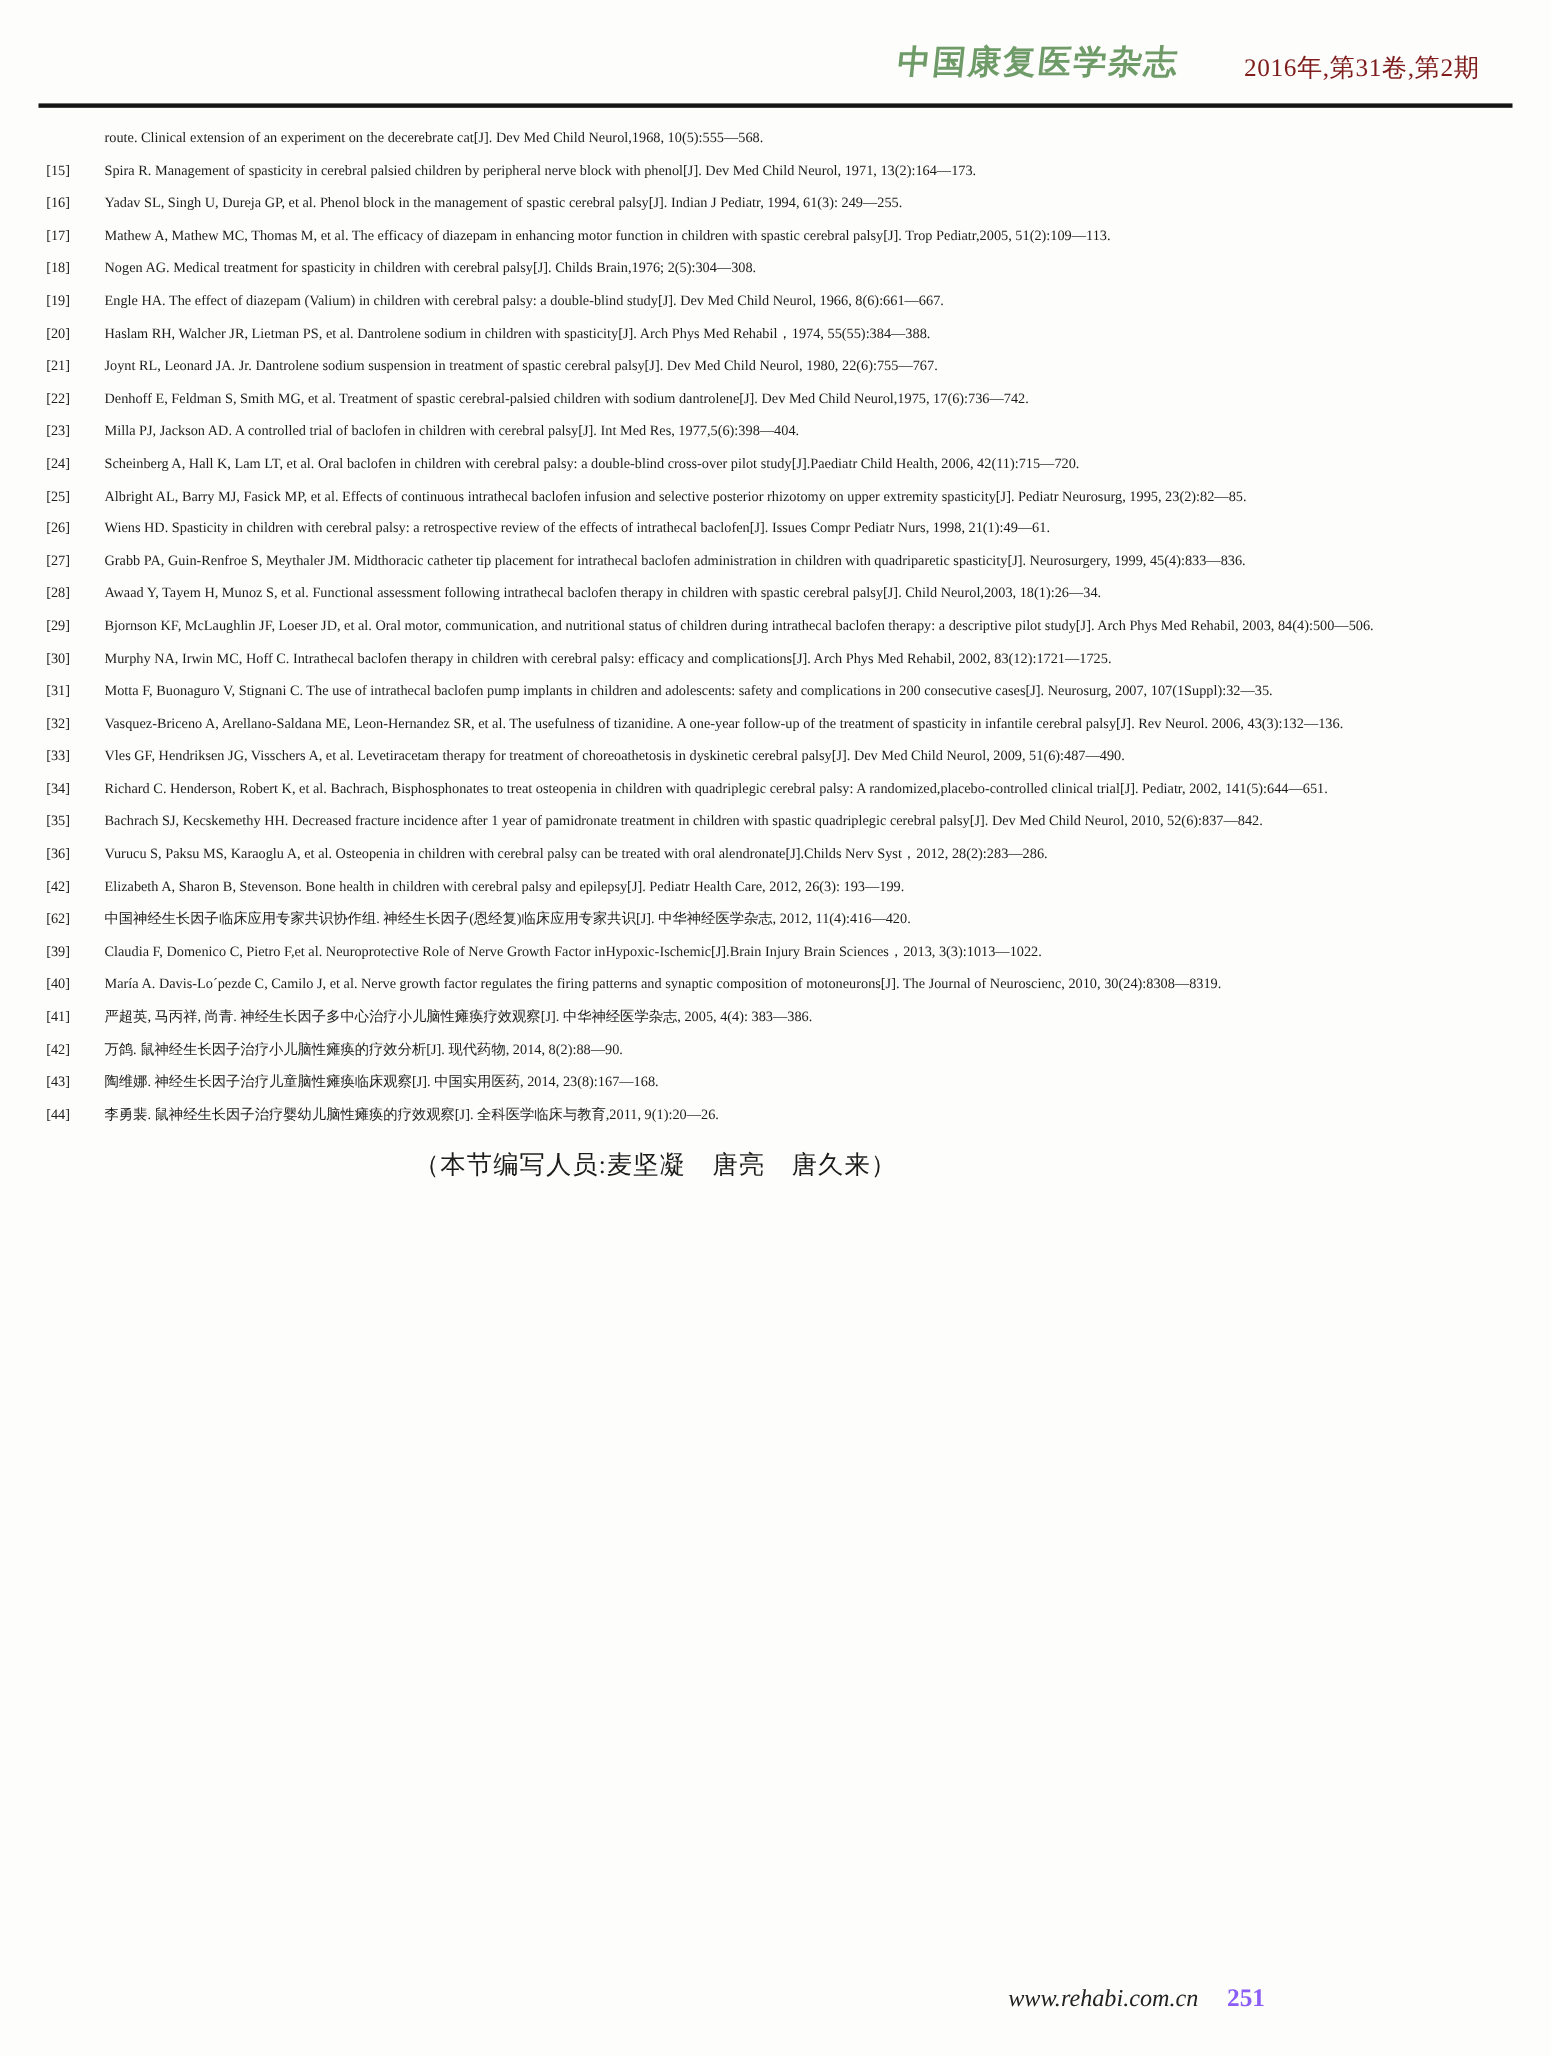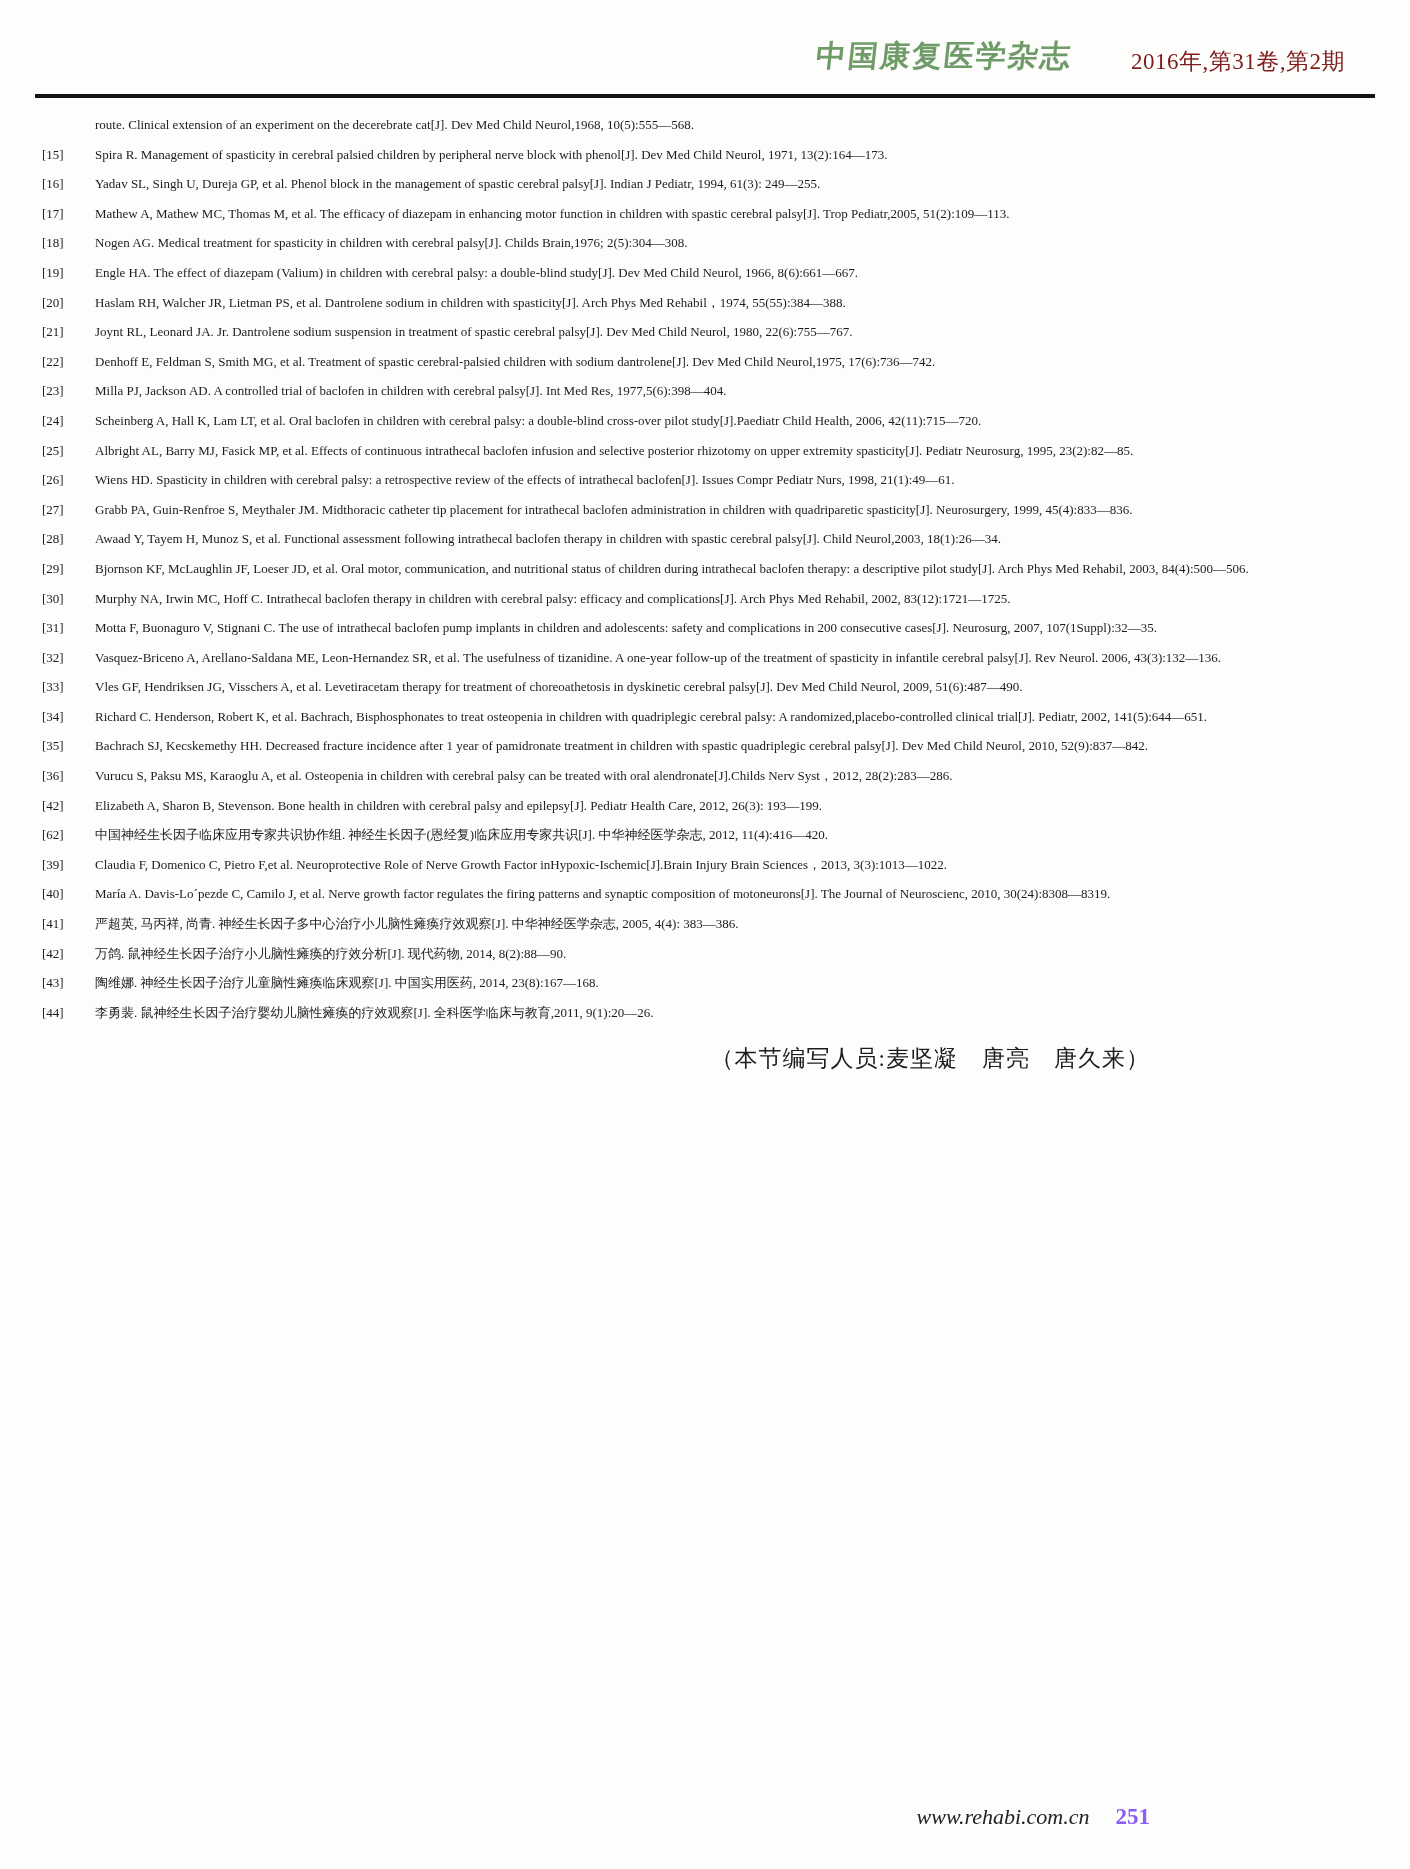--- a/index.html
+++ b/index.html
@@ -62,21 +62,21 @@
   }
   .ref-num {
     display: inline-block;
     width: 53px;
     text-indent: 0;
     vertical-align: top;
   }
   
   .editors-line {
     margin: 16px 260px 0 42px;
-    text-align: right;
+    text-align: center;
     font-size: 23px;
     letter-spacing: 1px;
   }
   .bottom-line {
     position: absolute;
     right: 260px;
     top: 1804px;
     white-space: nowrap;
   }
   .website {
@@ -117,21 +117,21 @@
       <div class="ref"><span class="ref-num">[25]</span><span>Albright AL, Barry MJ, Fasick MP, et al. Effects of continuous intrathecal baclofen infusion and selective posterior rhizotomy on upper extremity spasticity[J]. Pediatr Neurosurg, 1995, 23(2):82—85.</span></div>
       <div class="ref"><span class="ref-num">[26]</span><span>Wiens HD. Spasticity in children with cerebral palsy: a retrospective review of the effects of intrathecal baclofen[J]. Issues Compr Pediatr Nurs, 1998, 21(1):49—61.</span></div>
       <div class="ref"><span class="ref-num">[27]</span><span>Grabb PA, Guin-Renfroe S, Meythaler JM. Midthoracic catheter tip placement for intrathecal baclofen administration in children with quadriparetic spasticity[J]. Neurosurgery, 1999, 45(4):833—836.</span></div>
       <div class="ref"><span class="ref-num">[28]</span><span>Awaad Y, Tayem H, Munoz S, et al. Functional assessment following intrathecal baclofen therapy in children with spastic cerebral palsy[J]. Child Neurol,2003, 18(1):26—34.</span></div>
       <div class="ref"><span class="ref-num">[29]</span><span>Bjornson KF, McLaughlin JF, Loeser JD, et al. Oral motor, communication, and nutritional status of children during intrathecal baclofen therapy: a descriptive pilot study[J]. Arch Phys Med Rehabil, 2003, 84(4):500—506.</span></div>
       <div class="ref"><span class="ref-num">[30]</span><span>Murphy NA, Irwin MC, Hoff C. Intrathecal baclofen therapy in children with cerebral palsy: efficacy and complications[J]. Arch Phys Med Rehabil, 2002, 83(12):1721—1725.</span></div>
       <div class="ref"><span class="ref-num">[31]</span><span>Motta F, Buonaguro V, Stignani C. The use of intrathecal baclofen pump implants in children and adolescents: safety and complications in 200 consecutive cases[J]. Neurosurg, 2007, 107(1Suppl):32—35.</span></div>
       <div class="ref"><span class="ref-num">[32]</span><span>Vasquez-Briceno A, Arellano-Saldana ME, Leon-Hernandez SR, et al. The usefulness of tizanidine. A one-year follow-up of the treatment of spasticity in infantile cerebral palsy[J]. Rev Neurol. 2006, 43(3):132—136.</span></div>
       <div class="ref"><span class="ref-num">[33]</span><span>Vles GF, Hendriksen JG, Visschers A, et al. Levetiracetam therapy for treatment of choreoathetosis in dyskinetic cerebral palsy[J]. Dev Med Child Neurol, 2009, 51(6):487—490.</span></div>
       <div class="ref"><span class="ref-num">[34]</span><span>Richard C. Henderson, Robert K, et al. Bachrach, Bisphosphonates to treat osteopenia in children with quadriplegic cerebral palsy: A randomized,placebo-controlled clinical trial[J]. Pediatr, 2002, 141(5):644—651.</span></div>
-      <div class="ref"><span class="ref-num">[35]</span><span>Bachrach SJ, Kecskemethy HH. Decreased fracture incidence after 1 year of pamidronate treatment in children with spastic quadriplegic cerebral palsy[J]. Dev Med Child Neurol, 2010, 52(9):837—842.</span></div>
+      <div class="ref"><span class="ref-num">[35]</span><span>Bachrach SJ, Kecskemethy HH. Decreased fracture incidence after 1 year of pamidronate treatment in children with spastic quadriplegic cerebral palsy[J]. Dev Med Child Neurol, 2010, 52(6):837—842.</span></div>
       <div class="ref"><span class="ref-num">[36]</span><span>Vurucu S, Paksu MS, Karaoglu A, et al. Osteopenia in children with cerebral palsy can be treated with oral alendronate[J].Childs Nerv Syst，2012, 28(2):283—286.</span></div>
       <div class="ref"><span class="ref-num">[42]</span><span>Elizabeth A, Sharon B, Stevenson. Bone health in children with cerebral palsy and epilepsy[J]. Pediatr Health Care, 2012, 26(3): 193—199.</span></div>
       <div class="ref"><span class="ref-num">[62]</span><span>中国神经生长因子临床应用专家共识协作组. 神经生长因子(恩经复)临床应用专家共识[J]. 中华神经医学杂志, 2012, 11(4):416—420.</span></div>
       <div class="ref"><span class="ref-num">[39]</span><span>Claudia F, Domenico C, Pietro F,et al. Neuroprotective Role of Nerve Growth Factor inHypoxic-Ischemic[J].Brain Injury Brain Sciences，2013, 3(3):1013—1022.</span></div>
       <div class="ref"><span class="ref-num">[40]</span><span>María A. Davis-Loˊpezde C, Camilo J, et al. Nerve growth factor regulates the firing patterns and synaptic composition of motoneurons[J]. The Journal of Neuroscienc, 2010, 30(24):8308—8319.</span></div>
       <div class="ref"><span class="ref-num">[41]</span><span>严超英, 马丙祥, 尚青. 神经生长因子多中心治疗小儿脑性瘫痪疗效观察[J]. 中华神经医学杂志, 2005, 4(4): 383—386.</span></div>
       <div class="ref"><span class="ref-num">[42]</span><span>万鸽. 鼠神经生长因子治疗小儿脑性瘫痪的疗效分析[J]. 现代药物, 2014, 8(2):88—90.</span></div>
       <div class="ref"><span class="ref-num">[43]</span><span>陶维娜. 神经生长因子治疗儿童脑性瘫痪临床观察[J]. 中国实用医药, 2014, 23(8):167—168.</span></div>
       <div class="ref"><span class="ref-num">[44]</span><span>李勇裴. 鼠神经生长因子治疗婴幼儿脑性瘫痪的疗效观察[J]. 全科医学临床与教育,2011, 9(1):20—26.</span></div>
     </div>

